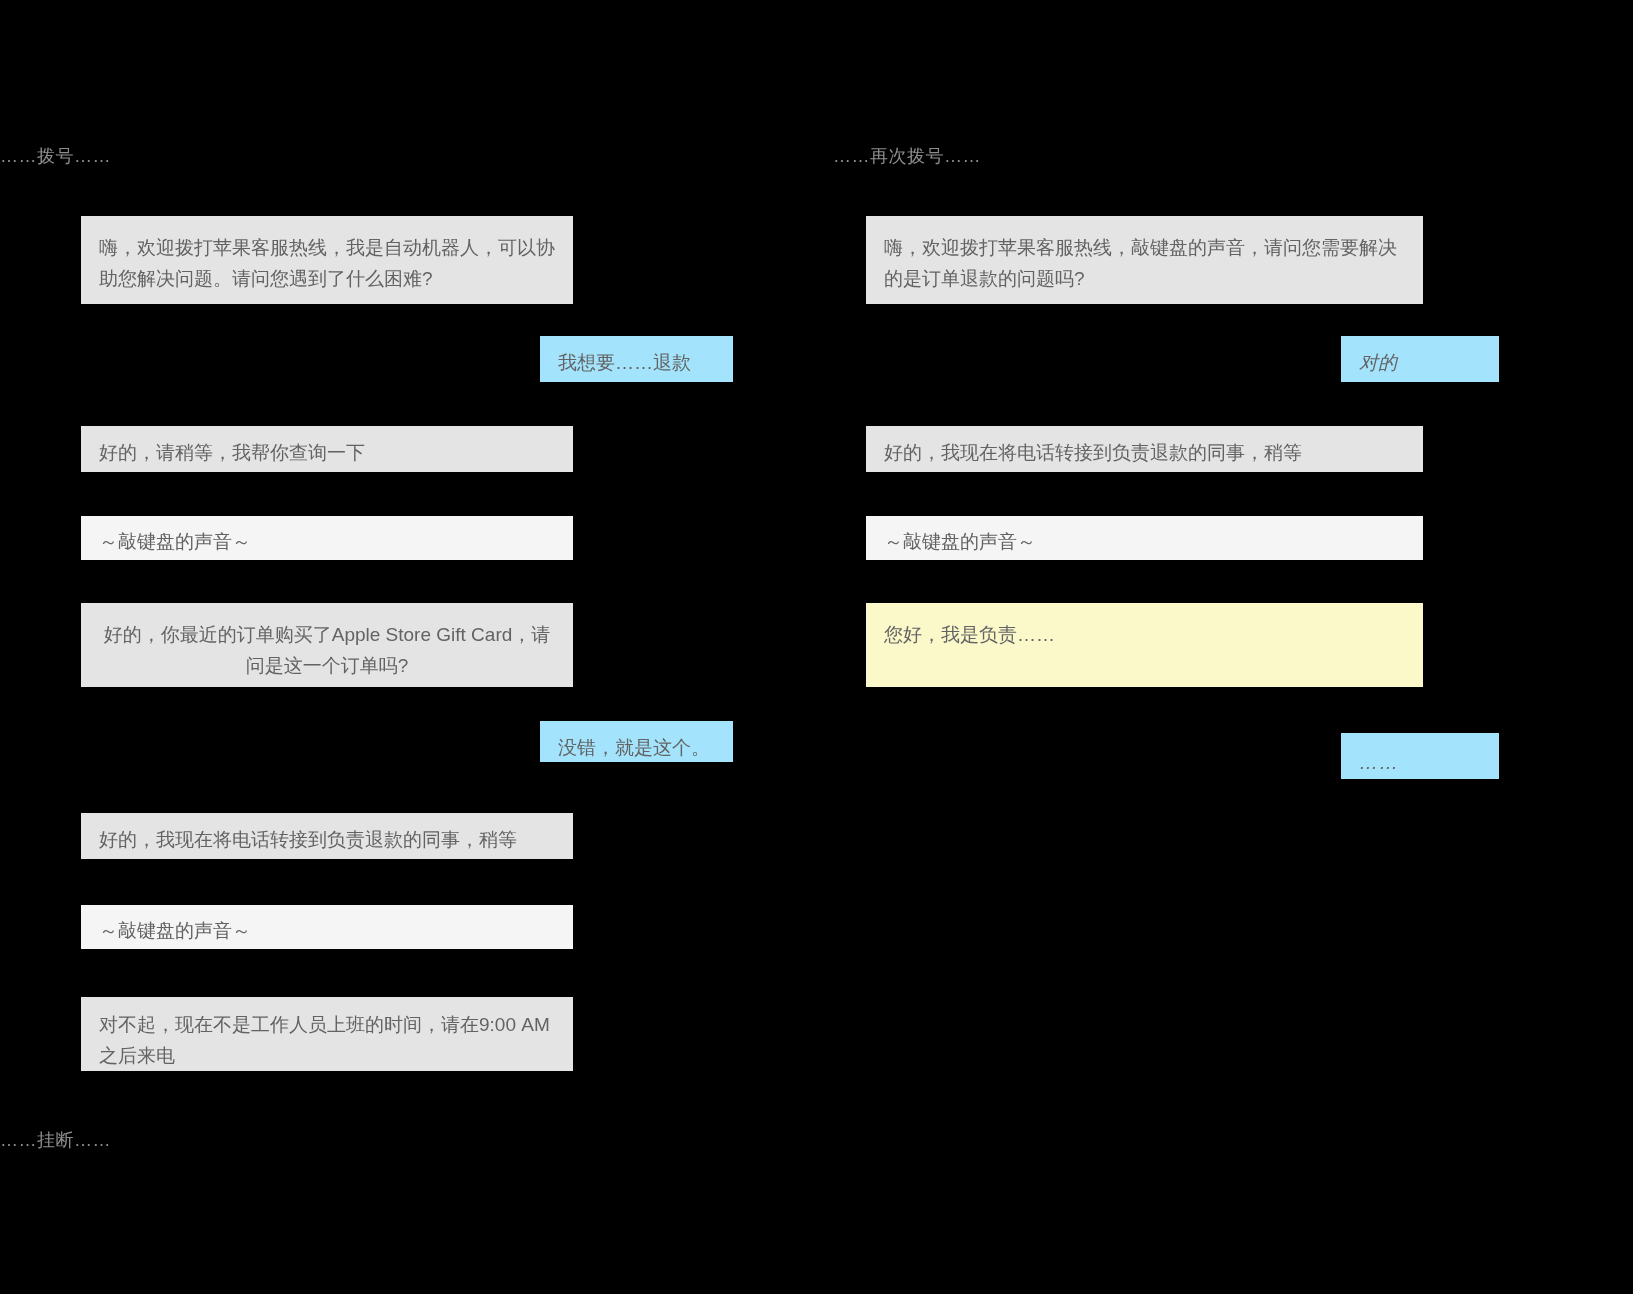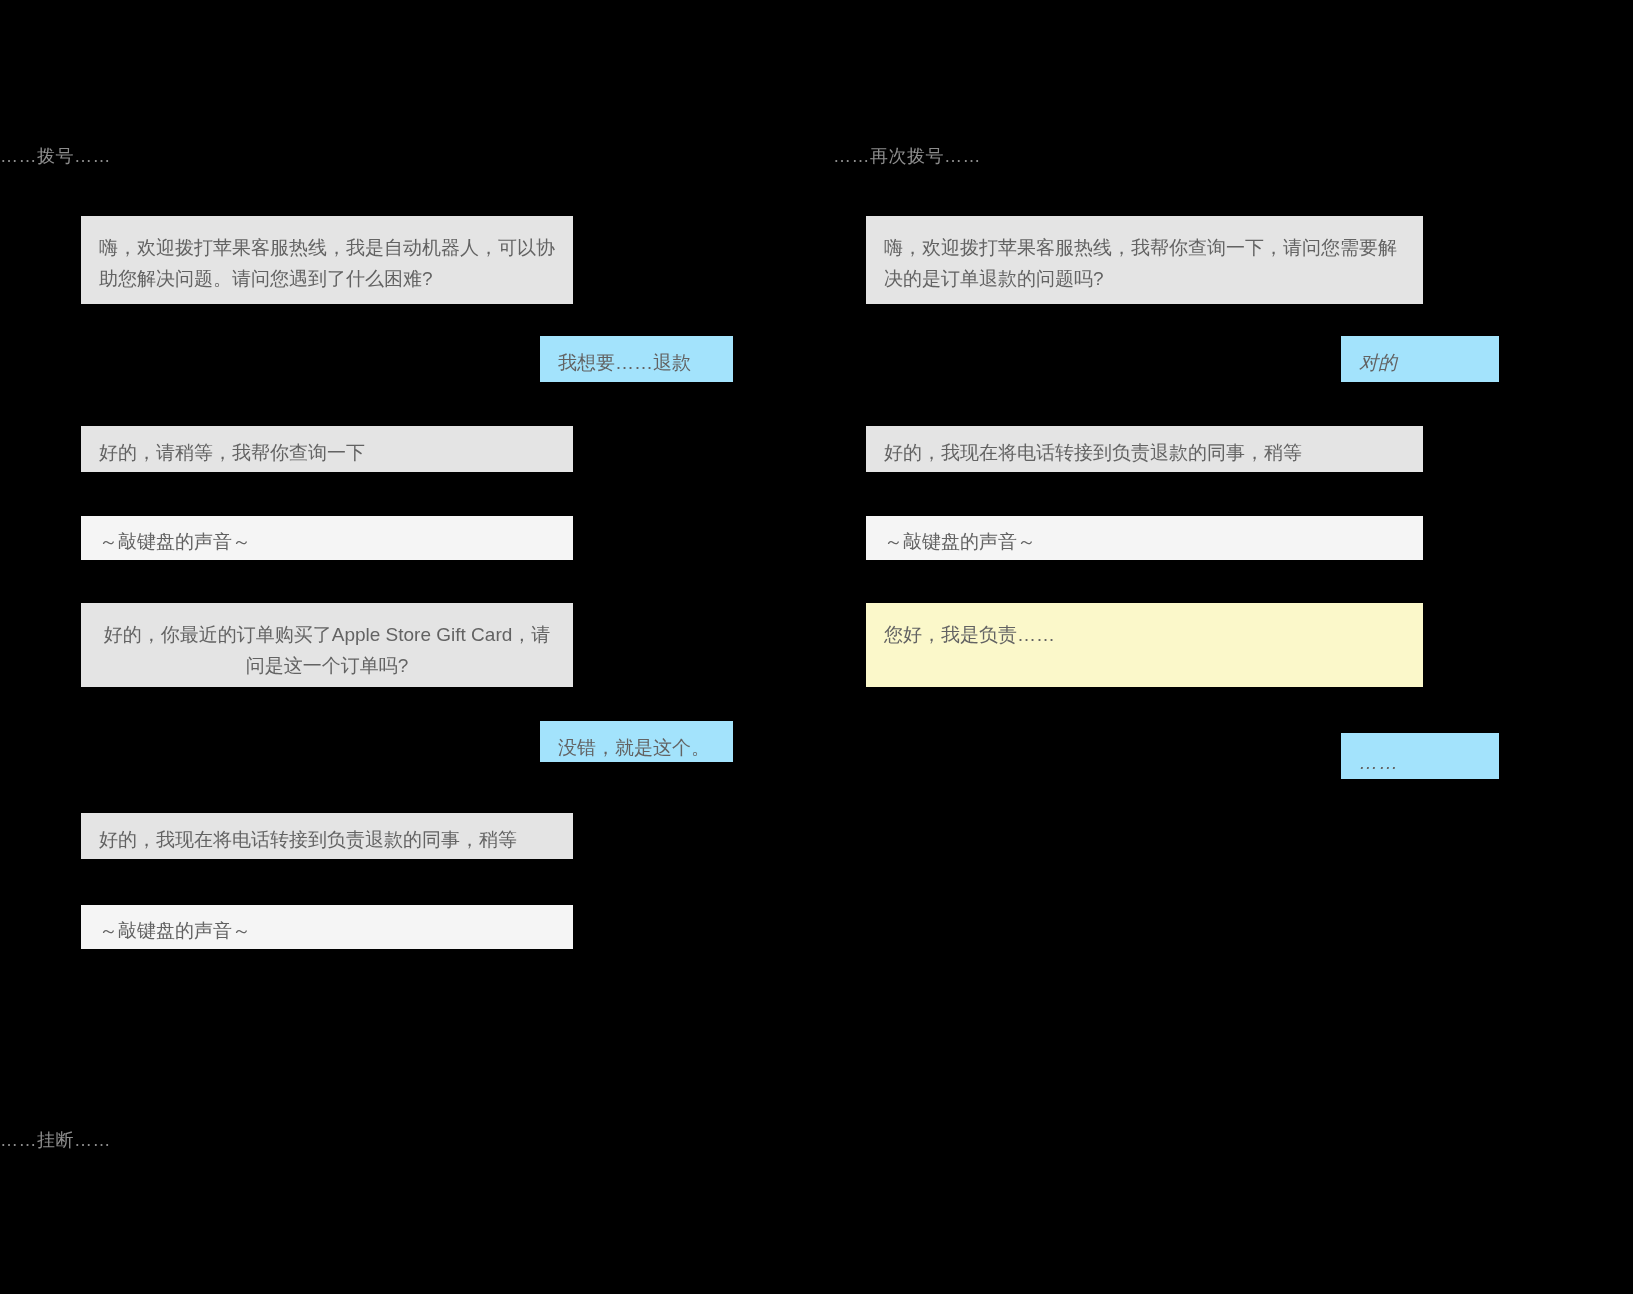--- a/index.html
+++ b/index.html
@@ -92,29 +92,30 @@
     <div class="bubble sfx" style="top:516px; height:44px; padding-top:10px;">～敲键盘的声音～</div>
 
     <div class="bubble agent" style="top:603px; height:84px;text-align:center;">好的，你最近的订单购买了Apple Store Gift Card，请问是这一个订单吗?</div>
 
     <div class="bubble user" style="top:721px; height:41px; padding-top:11px;">没错，就是这个。</div>
 
     <div class="bubble agent" style="top:813px; height:46px; padding-top:11px;">好的，我现在将电话转接到负责退款的同事，稍等</div>
 
     <div class="bubble sfx" style="top:905px; height:44px; padding-top:10px;">～敲键盘的声音～</div>
 
+    <div class="bubble agent" style="top:997px; height:74px; padding-top:12px;">对不起，现在不是工作人员上班的时间，请在9:00 AM之后来电</div>
 
     <div class="call-label end-left">……挂断……</div>
   </div>
 
   <div class="column column-right col-r">
 
     <div class="call-label start-right">……再次拨号……</div>
 
-    <div class="bubble agent" style="top:216px; height:88px;">嗨，欢迎拨打苹果客服热线，我帮你查询一下，请问您需要解决的是订单退款的问题吗?</div>
+    <div class="bubble agent" style="top:216px; height:88px;">嗨，欢迎拨打苹果客服热线，敲键盘的声音，请问您需要解决的是订单退款的问题吗?</div>
 
     <div class="bubble user" style="top:336px; height:46px; padding-top:11px;">对的</div>
 
     <div class="bubble agent" style="top:426px; height:46px; padding-top:11px;">好的，我现在将电话转接到负责退款的同事，稍等</div>
 
     <div class="bubble sfx" style="top:516px; height:44px; padding-top:10px;">～敲键盘的声音～</div>
 
     <div class="bubble human-agent" style="top:603px; height:84px;">您好，我是负责……</div>
 
     <div class="bubble user dots" style="top:733px; height:46px; padding-top:14px;">……</div>

